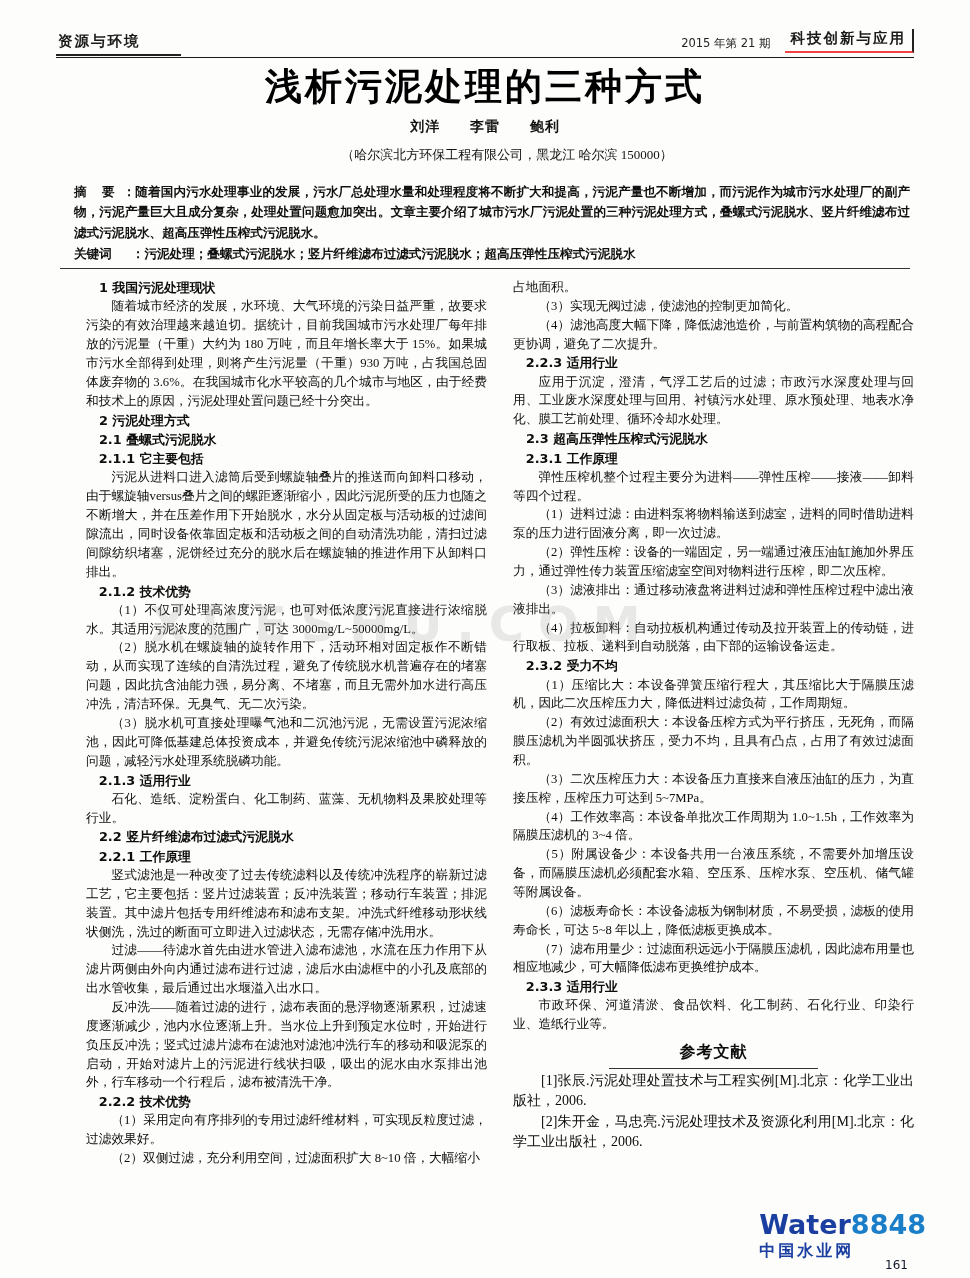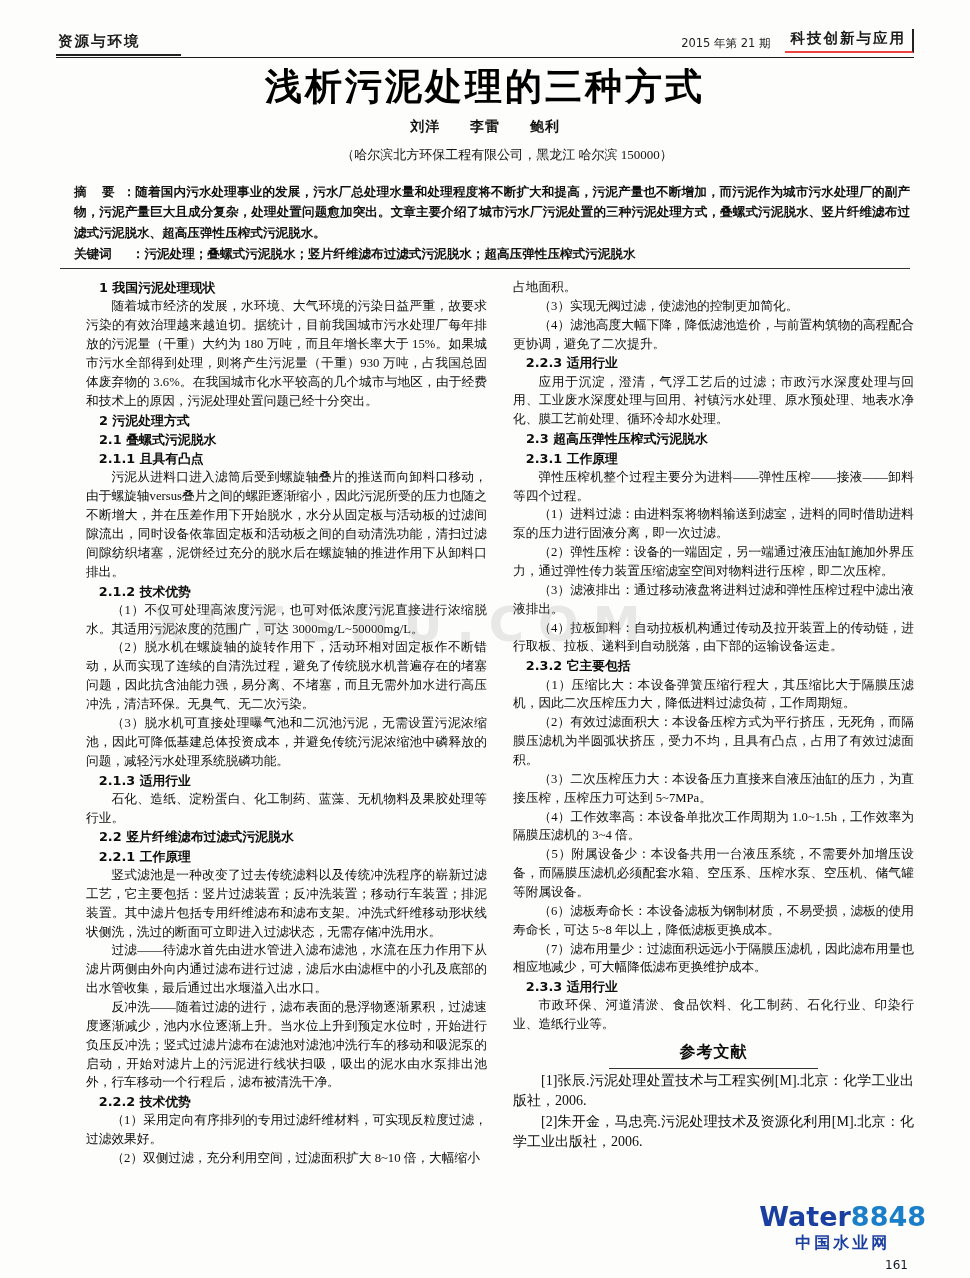--- a/index.html
+++ b/index.html
@@ -220,22 +220,22 @@
     font-weight: bold;
     letter-spacing: 14px;
     color: rgba(150,150,150,0.20);
     font-family: "DejaVu Sans", "Liberation Sans", sans-serif;
     pointer-events: none;
     white-space: nowrap;
   }
   .wm-logo {
     position: absolute;
     right: 44px;
-    bottom: 24px;
-    text-align: center;
+    bottom: 16px;
+    text-align: left;
     pointer-events: none;
   }
   .wm-logo .l1 {
     font-size: 27px;
     font-weight: bold;
     font-family: "DejaVu Sans", "Liberation Sans", sans-serif;
     letter-spacing: 0px;
   }
   .wm-logo .l1 .w { color: #1b3fa0; }
   .wm-logo .l1 .n { color: #1a7ec8; }
@@ -285,21 +285,21 @@
     <span class="kw-lbl">关键词</span><span>：污泥处理；叠螺式污泥脱水；竖片纤维滤布过滤式污泥脱水；超高压弹性压榨式污泥脱水</span>
   </div>
   <div class="abs-rule"></div>
 
   <div class="columns">
     <div class="col" id="col-left">
         <h3>1 我国污泥处理现状</h3>
         <p>随着城市经济的发展，水环境、大气环境的污染日益严重，故要求污染的有效治理越来越迫切。据统计，目前我国城市污水处理厂每年排放的污泥量（干重）大约为 180 万吨，而且年增长率大于 15%。如果城市污水全部得到处理，则将产生污泥量（干重）930 万吨，占我国总固体废弃物的 3.6%。在我国城市化水平较高的几个城市与地区，由于经费和技术上的原因，污泥处理处置问题已经十分突出。</p>
         <h3>2 污泥处理方式</h3>
         <h3>2.1 叠螺式污泥脱水</h3>
-        <h4>2.1.1 且具有凸点</h4>
+        <h4>2.1.1 它主要包括</h4>
         <p>污泥从进料口进入滤筒后受到螺旋轴叠片的推送而向卸料口移动，由于螺旋轴versus叠片之间的螺距逐渐缩小，因此污泥所受的压力也随之不断增大，并在压差作用下开始脱水，水分从固定板与活动板的过滤间隙流出，同时设备依靠固定板和活动板之间的自动清洗功能，清扫过滤间隙纺织堵塞，泥饼经过充分的脱水后在螺旋轴的推进作用下从卸料口排出。</p>
         <h4>2.1.2 技术优势</h4>
         <p>（1）不仅可处理高浓度污泥，也可对低浓度污泥直接进行浓缩脱水。其适用污泥浓度的范围广，可达 3000mg/L~50000mg/L。</p>
         <p>（2）脱水机在螺旋轴的旋转作用下，活动环相对固定板作不断错动，从而实现了连续的自清洗过程，避免了传统脱水机普遍存在的堵塞问题，因此抗含油能力强，易分离、不堵塞，而且无需外加水进行高压冲洗，清洁环保。无臭气、无二次污染。</p>
         <p>（3）脱水机可直接处理曝气池和二沉池污泥，无需设置污泥浓缩池，因此可降低基建总体投资成本，并避免传统污泥浓缩池中磷释放的问题，减轻污水处理系统脱磷功能。</p>
         <h4>2.1.3 适用行业</h4>
         <p>石化、造纸、淀粉蛋白、化工制药、蓝藻、无机物料及果胶处理等行业。</p>
         <h3>2.2 竖片纤维滤布过滤式污泥脱水</h3>
         <h4>2.2.1 工作原理</h4>
         <p>竖式滤池是一种改变了过去传统滤料以及传统冲洗程序的崭新过滤工艺，它主要包括：竖片过滤装置；反冲洗装置；移动行车装置；排泥装置。其中滤片包括专用纤维滤布和滤布支架。冲洗式纤维移动形状线状侧洗，洗过的断面可立即进入过滤状态，无需存储冲洗用水。</p>
@@ -315,21 +315,21 @@
         <p>（4）滤池高度大幅下降，降低滤池造价，与前置构筑物的高程配合更协调，避免了二次提升。</p>
         <h4>2.2.3 适用行业</h4>
         <p>应用于沉淀，澄清，气浮工艺后的过滤；市政污水深度处理与回用、工业废水深度处理与回用、衬镇污水处理、原水预处理、地表水净化、膜工艺前处理、循环冷却水处理。</p>
         <h3>2.3 超高压弹性压榨式污泥脱水</h3>
         <h4>2.3.1 工作原理</h4>
         <p>弹性压榨机整个过程主要分为进料——弹性压榨——接液——卸料等四个过程。</p>
         <p>（1）进料过滤：由进料泵将物料输送到滤室，进料的同时借助进料泵的压力进行固液分离，即一次过滤。</p>
         <p>（2）弹性压榨：设备的一端固定，另一端通过液压油缸施加外界压力，通过弹性传力装置压缩滤室空间对物料进行压榨，即二次压榨。</p>
         <p>（3）滤液排出：通过移动液盘将进料过滤和弹性压榨过程中滤出液液排出。</p>
         <p>（4）拉板卸料：自动拉板机构通过传动及拉开装置上的传动链，进行取板、拉板、递料到自动脱落，由下部的运输设备运走。</p>
-        <h4>2.3.2 它主要包括</h4>
+        <h4>2.3.2 受力不均</h4>
         <p>（1）压缩比大：本设备弹簧压缩行程大，其压缩比大于隔膜压滤机，因此二次压榨压力大，降低进料过滤负荷，工作周期短。</p>
         <p>（2）有效过滤面积大：本设备压榨方式为平行挤压，无死角，而隔膜压滤机为半圆弧状挤压，受力不均，且具有凸点，占用了有效过滤面积。</p>
         <p>（3）二次压榨压力大：本设备压力直接来自液压油缸的压力，为直接压榨，压榨压力可达到 5~7MPa。</p>
         <p>（4）工作效率高：本设备单批次工作周期为 1.0~1.5h，工作效率为隔膜压滤机的 3~4 倍。</p>
         <p>（5）附属设备少：本设备共用一台液压系统，不需要外加增压设备，而隔膜压滤机必须配套水箱、空压系、压榨水泵、空压机、储气罐等附属设备。</p>
         <p>（6）滤板寿命长：本设备滤板为钢制材质，不易受损，滤板的使用寿命长，可达 5~8 年以上，降低滤板更换成本。</p>
         <p>（7）滤布用量少：过滤面积远远小于隔膜压滤机，因此滤布用量也相应地减少，可大幅降低滤布更换维护成本。</p>
         <h4>2.3.3 适用行业</h4>
         <p>市政环保、河道清淤、食品饮料、化工制药、石化行业、印染行业、造纸行业等。</p>
         <div class="refs-head">参考文献</div>

